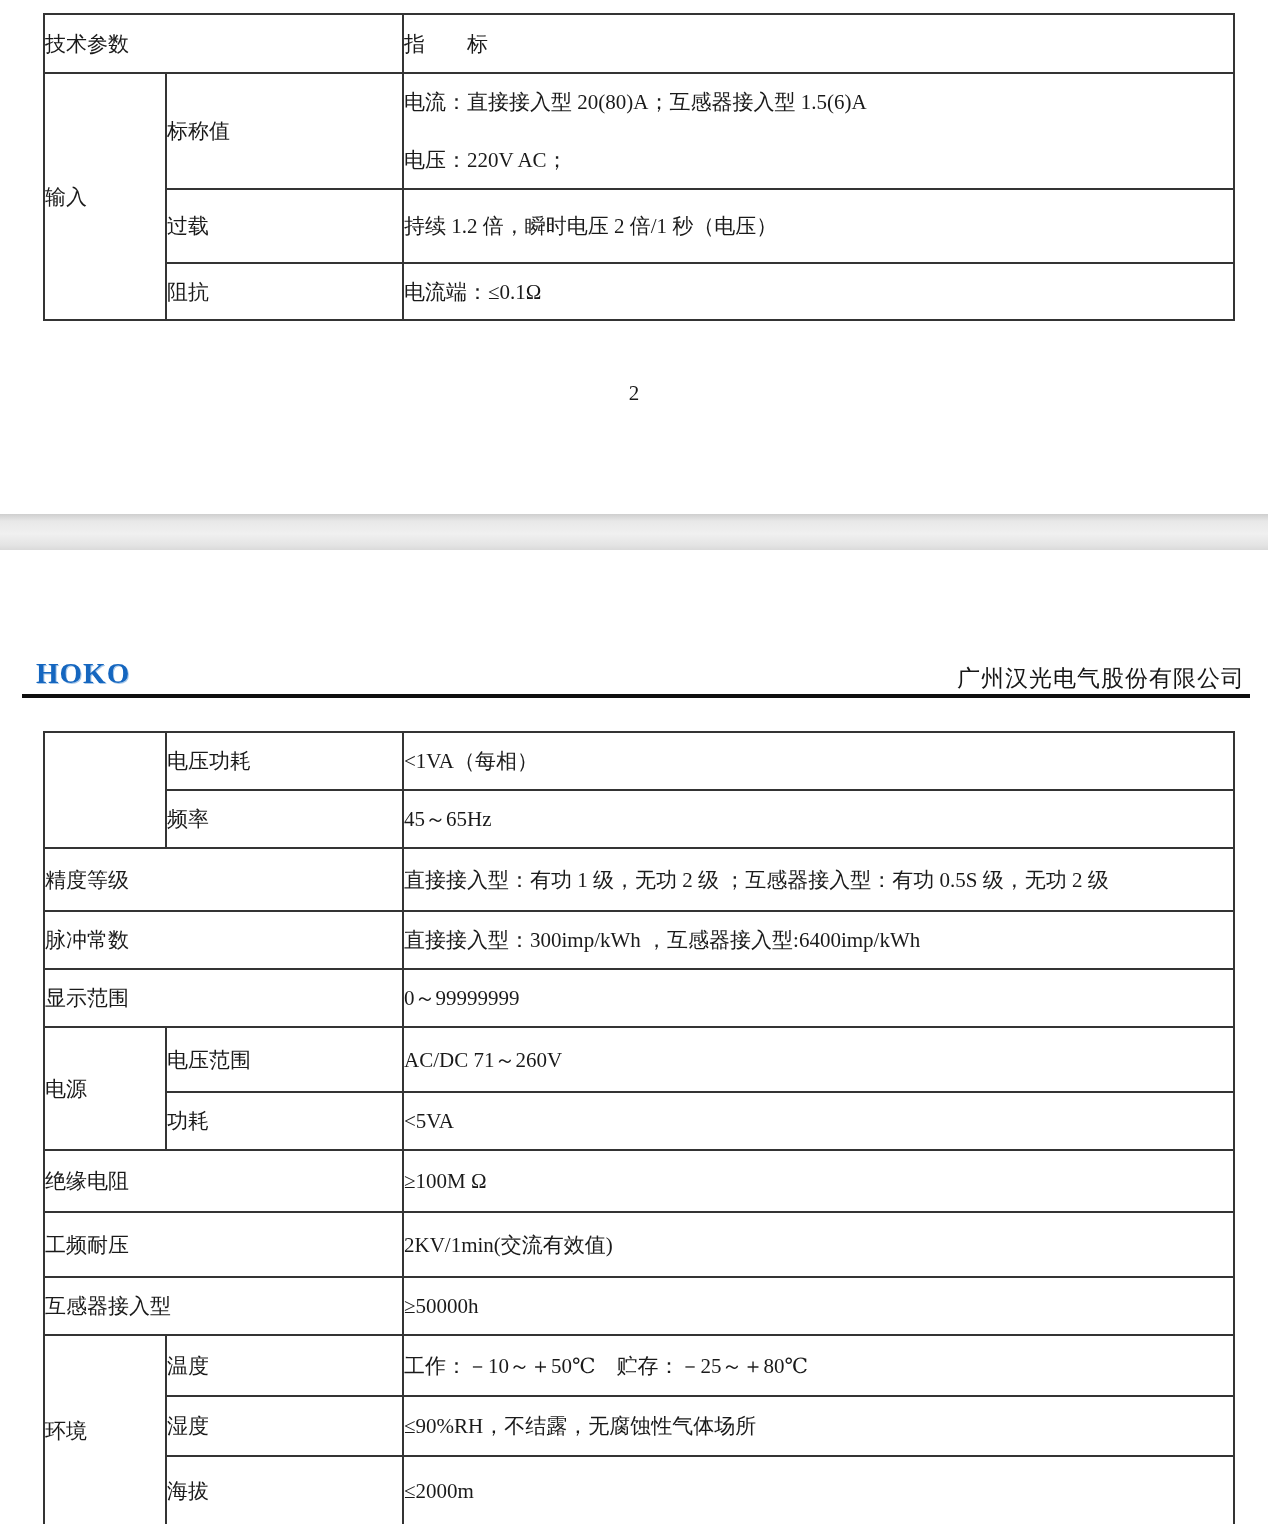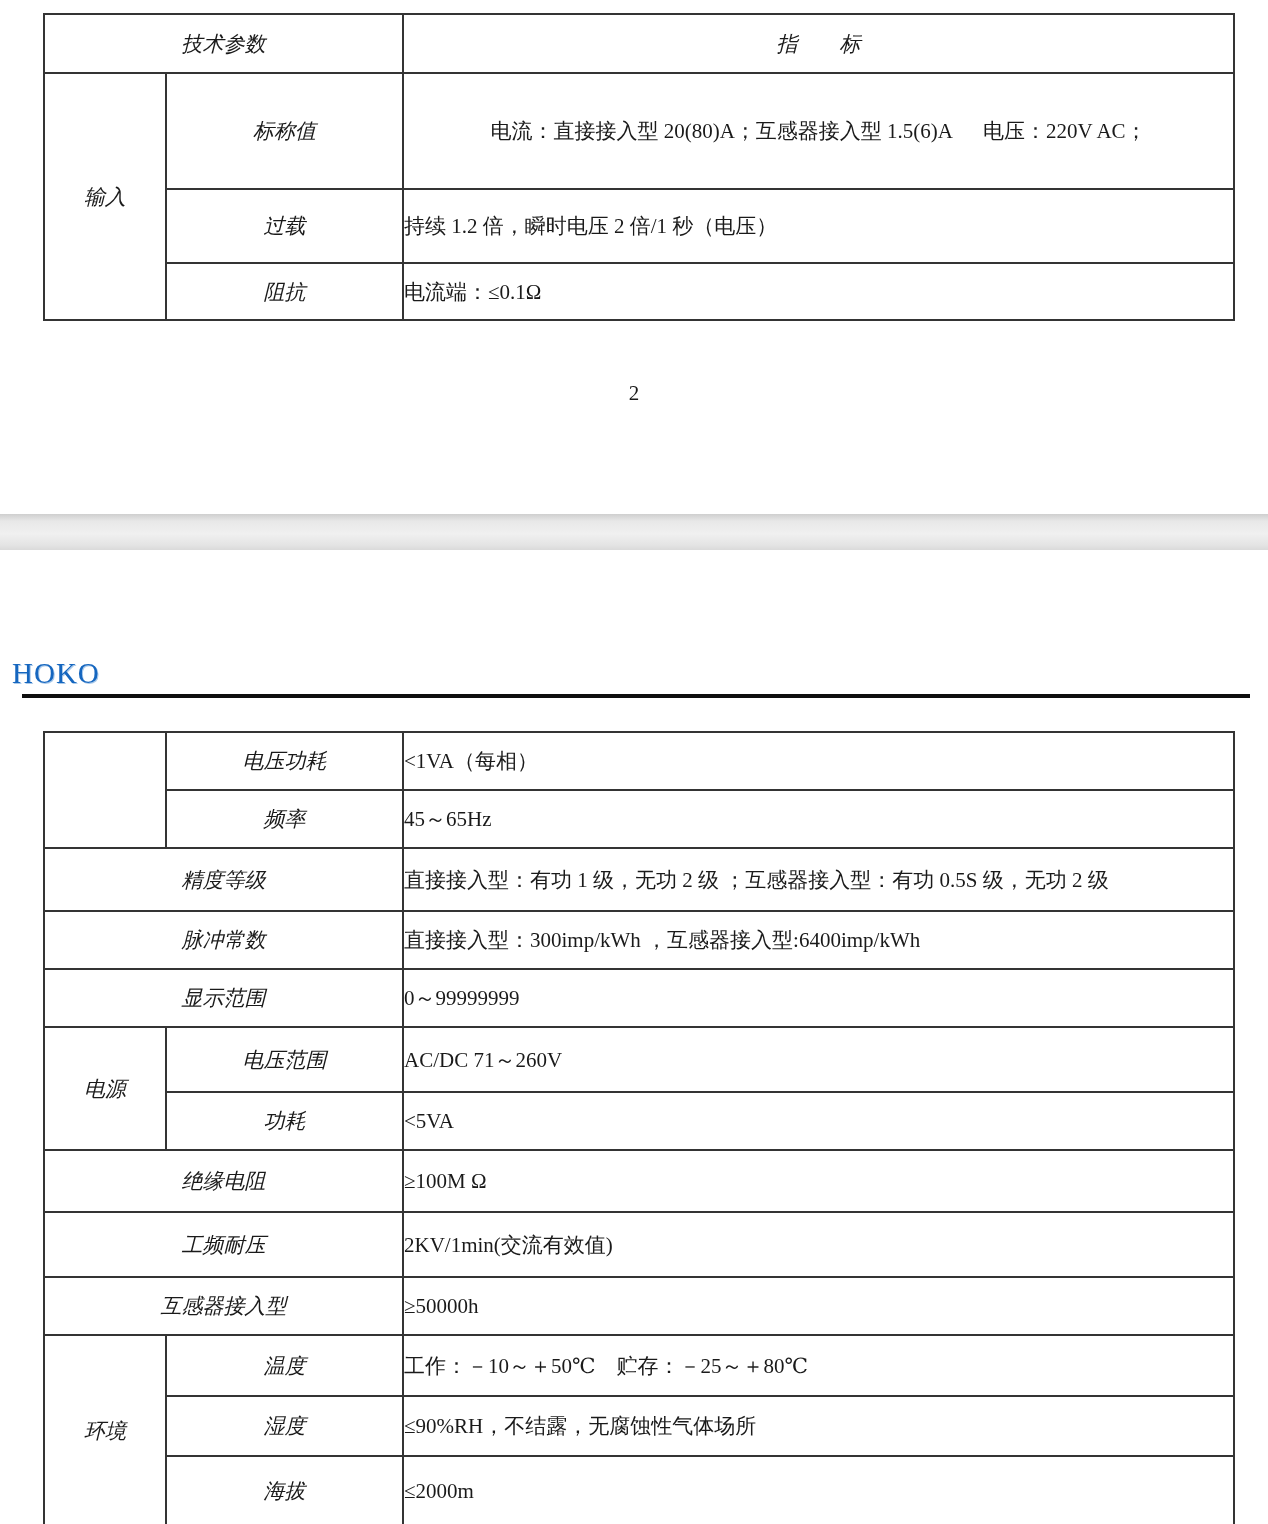--- a/index.html
+++ b/index.html
@@ -10,38 +10,38 @@
   }
 
   table.spec {
     position:absolute; border-collapse:collapse; table-layout:fixed;
     width:1190px; left:43px;
   }
   table.spec td {
     border:2px solid #343434; font-size:21px; color:#1a1a1a;
     overflow:hidden; padding:0;
   }
-  td.c { text-align:center; vertical-align:middle;font-style:italic; }
+  td.c { text-align:left; vertical-align:middle; }
   td.v { text-align:left; vertical-align:middle; padding-left:13px; }
   td.hdr { font-size:22px; }
-  .v-multi { display:flex; flex-direction:row; justify-content:center; gap:30px; }
+  .v-multi { display:flex; flex-direction:column; justify-content:center; gap:30px; }
 
   .page-number {
     position:absolute; top:381px; left:0; width:100%;
     text-align:center; font-size:21px; color:#1a1a1a;
   }
 
   .page-separator {
     position:absolute; top:514px; left:0; width:1268px; height:36px;
     background:linear-gradient(180deg,#cfcfcf 0%,#e8e8e8 20%,#f0f0f0 55%,#e4e4e4 86%,#dadada 100%);
   }
 
   .logo {
-    position:absolute; left:12px; top:657px;
-    font-size:29px; font-weight:400; letter-spacing:1px;
+    position:absolute; left:36px; top:657px;
+    font-size:29px; font-weight:700; letter-spacing:1px;
     color:#1566bf; text-shadow:1px 1px 0 #a9c9ea;
   }
   .company {
     position:absolute; top:663px; right:23px;
     font-size:23px; letter-spacing:1px; color:#161616;
   }
   .header-rule {
     position:absolute; top:694px; left:22px; width:1228px; height:4px;
     background:#0e0e0e;
   }
@@ -84,20 +84,21 @@
       <td class="v">电流端：≤0.1Ω</td>
     </tr>
   </tbody>
     </table>
 
   <div class="page-number">2</div>
 
   <div class="page-separator"></div>
 
   <div class="logo">HOKO</div>
+  <div class="company">广州汉光电气股份有限公司</div>
   <div class="header-rule"></div>
 
   <table class="spec t2">
     <colgroup>
         <col style="width:122px">
         <col style="width:237px">
         <col style="width:831px">
       </colgroup>
     <tbody>
         <tr style="height:58px">

